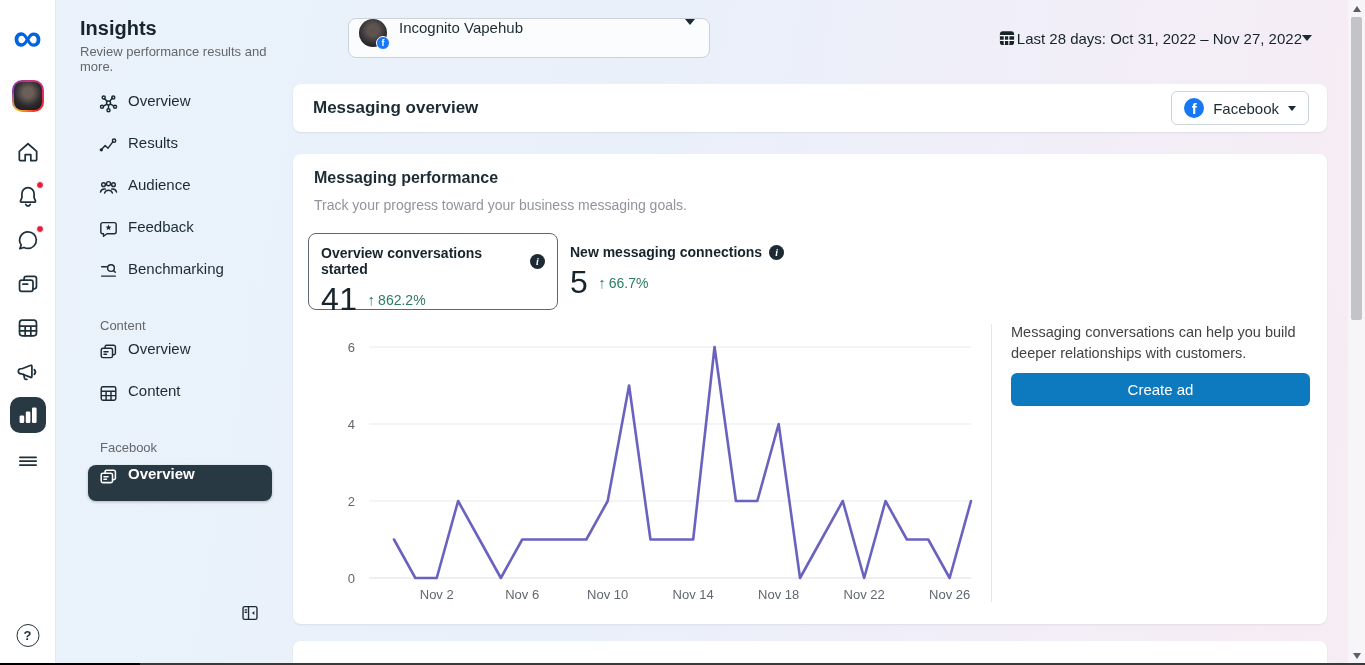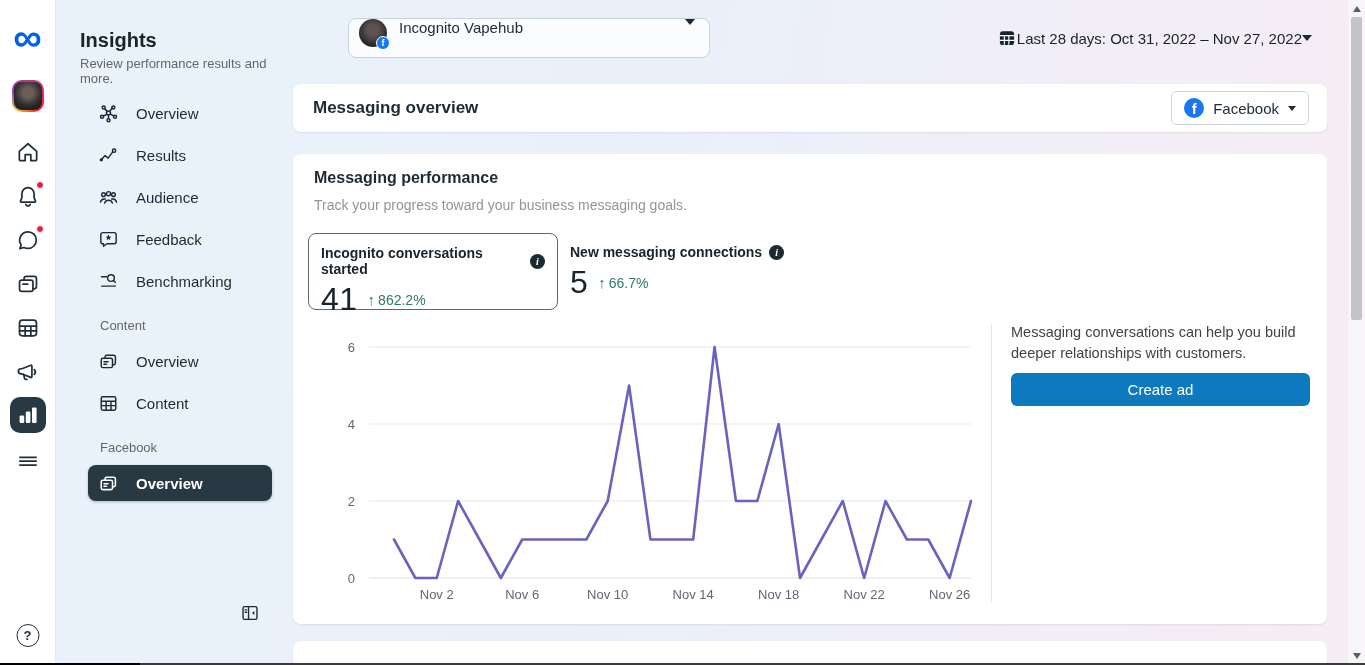--- a/index.html
+++ b/index.html
@@ -23,25 +23,25 @@
   .rail-ic { width:26px; height:26px; position:relative; }
   .dot { position:absolute; top:-2px; right:-3px; width:8px; height:8px; border-radius:50%;
     background:#e41e3f; border:1px solid #fff; }
   .insights-box { top:397px; width:36px; height:36px; border-radius:10px; background:#283943; }
   .help-circle { top:624px; width:23px; height:23px; border-radius:50%; border:1.6px solid #20303a;
     font-size:13px; font-weight:bold; color:#20303a; }
   .help-circle::before { content:"?"; }
 
   
   .sidebar { position:absolute; left:56px; top:0; width:236px; height:665px; z-index:5; }
-  .sidebar-head { position:absolute; left:24px; top:17px;margin-top:12px; }
+  .sidebar-head { position:absolute; left:24px; top:17px; }
   .sidebar-head h1 { font-size:20px; font-weight:700; color:#17242c; }
   .sidebar-head p { font-size:13px; color:#65676b; margin-top:4px; }
-  .nav-item { position:absolute; left:32px; width:184px; height:42px; display:flex; align-items:center;
-    gap:16px; padding-left:9px; border-radius:8px; cursor:pointer; }
+  .nav-item { position:absolute; left:32px; width:184px; height:42px; display:flex; 
+    gap:8px; padding-left:9px; border-radius:8px; cursor:pointer; }
   .nav-item span { font-size:15px; color:#1c2b33; }
   .nav-item.active { height:36px; background:#283943; box-shadow:0 1px 3px rgba(0,0,0,.25); }
   .nav-item.active span { color:#fff; font-weight:700; }
   .section-label { position:absolute; left:44px; font-size:13px; color:#65676b; }
   .collapse-btn { position:absolute; left:183px; top:602px; width:22px; height:22px; cursor:pointer; }
 
   svg.icon { display:block; }
 
   
   .main { position:absolute; left:292px; top:0; width:1056px; height:665px; }
@@ -314,21 +314,21 @@
         <span class="caret small"></span>
       </div>
     </div>
 
     <div class="card perf-card">
       <div class="perf-title">Messaging performance</div>
       <div class="perf-subtitle">Track your progress toward your business messaging goals.</div>
 
       <div class="metric selected">
         <div class="metric-head">
-          <span class="metric-label">Incognito conversations started</span>
+          <span class="metric-label">Overview conversations started</span>
           <span class="info-dot"></span>
         </div>
         <div class="metric-value-row">
           <span class="metric-value">41</span>
           <span class="metric-delta">
             <span class="arr">↑</span>
             <span>862.2%</span>
           </span>
         </div>
       </div>

